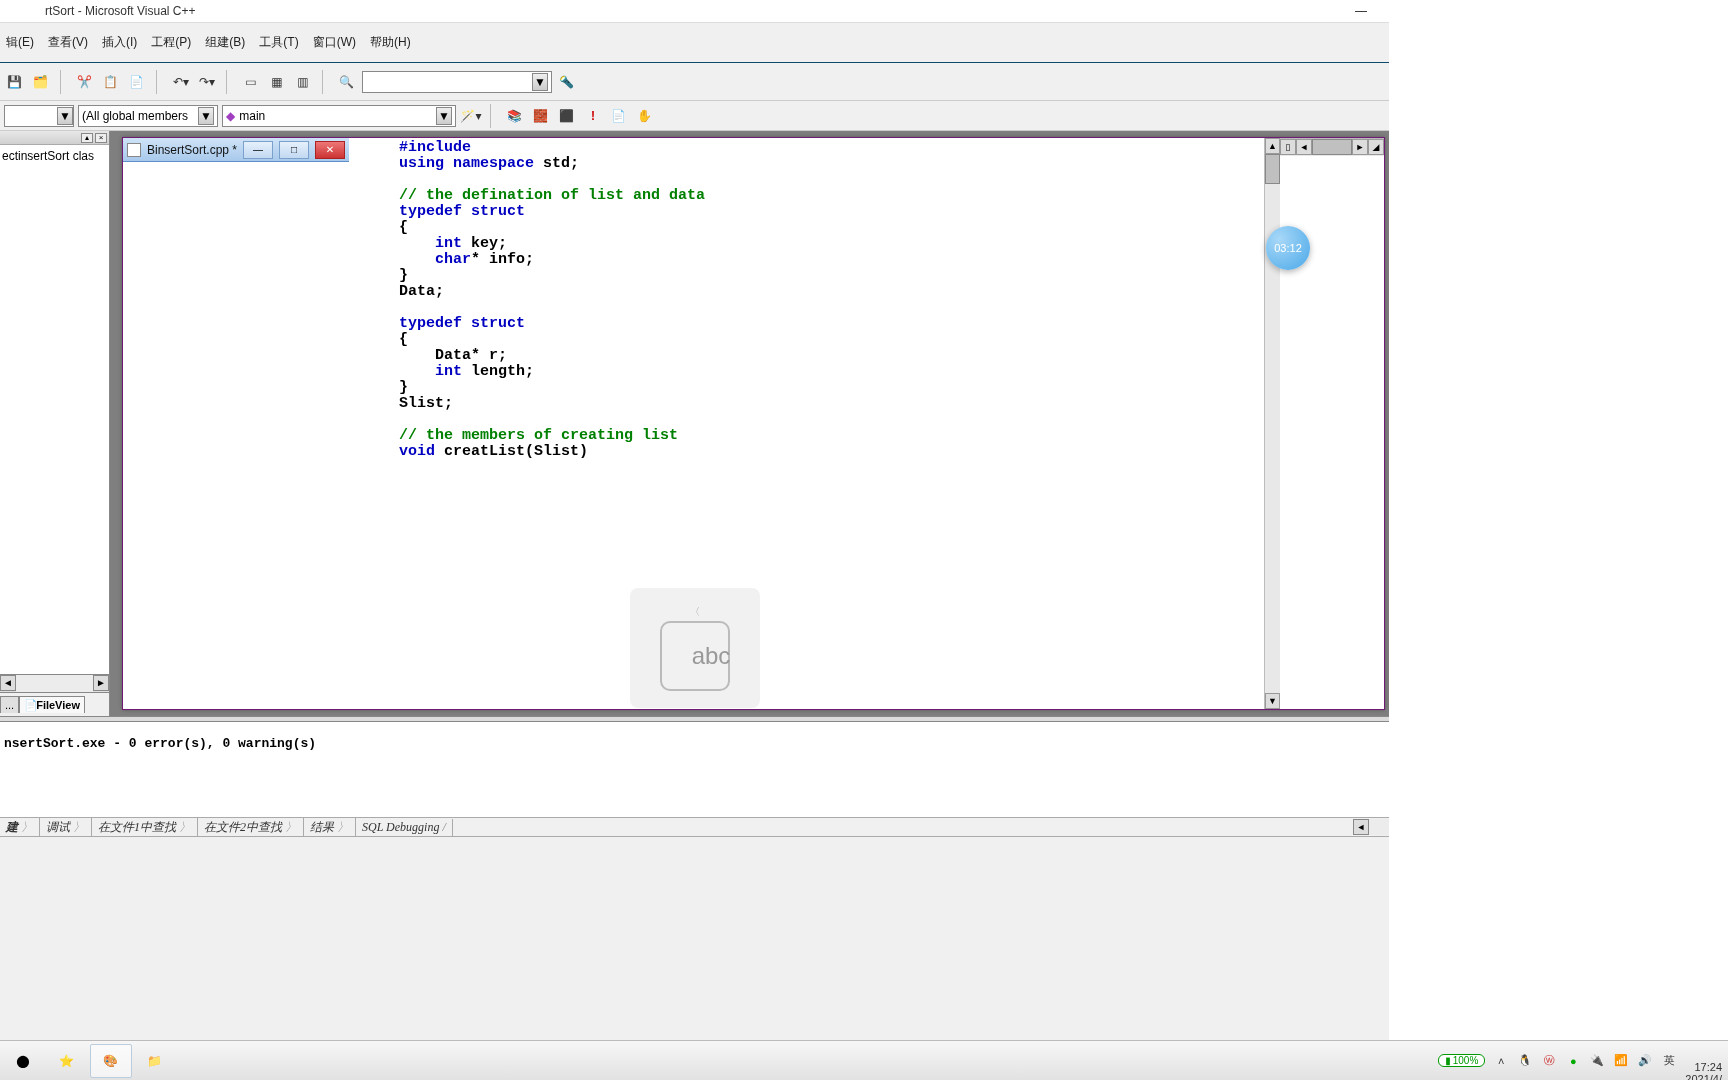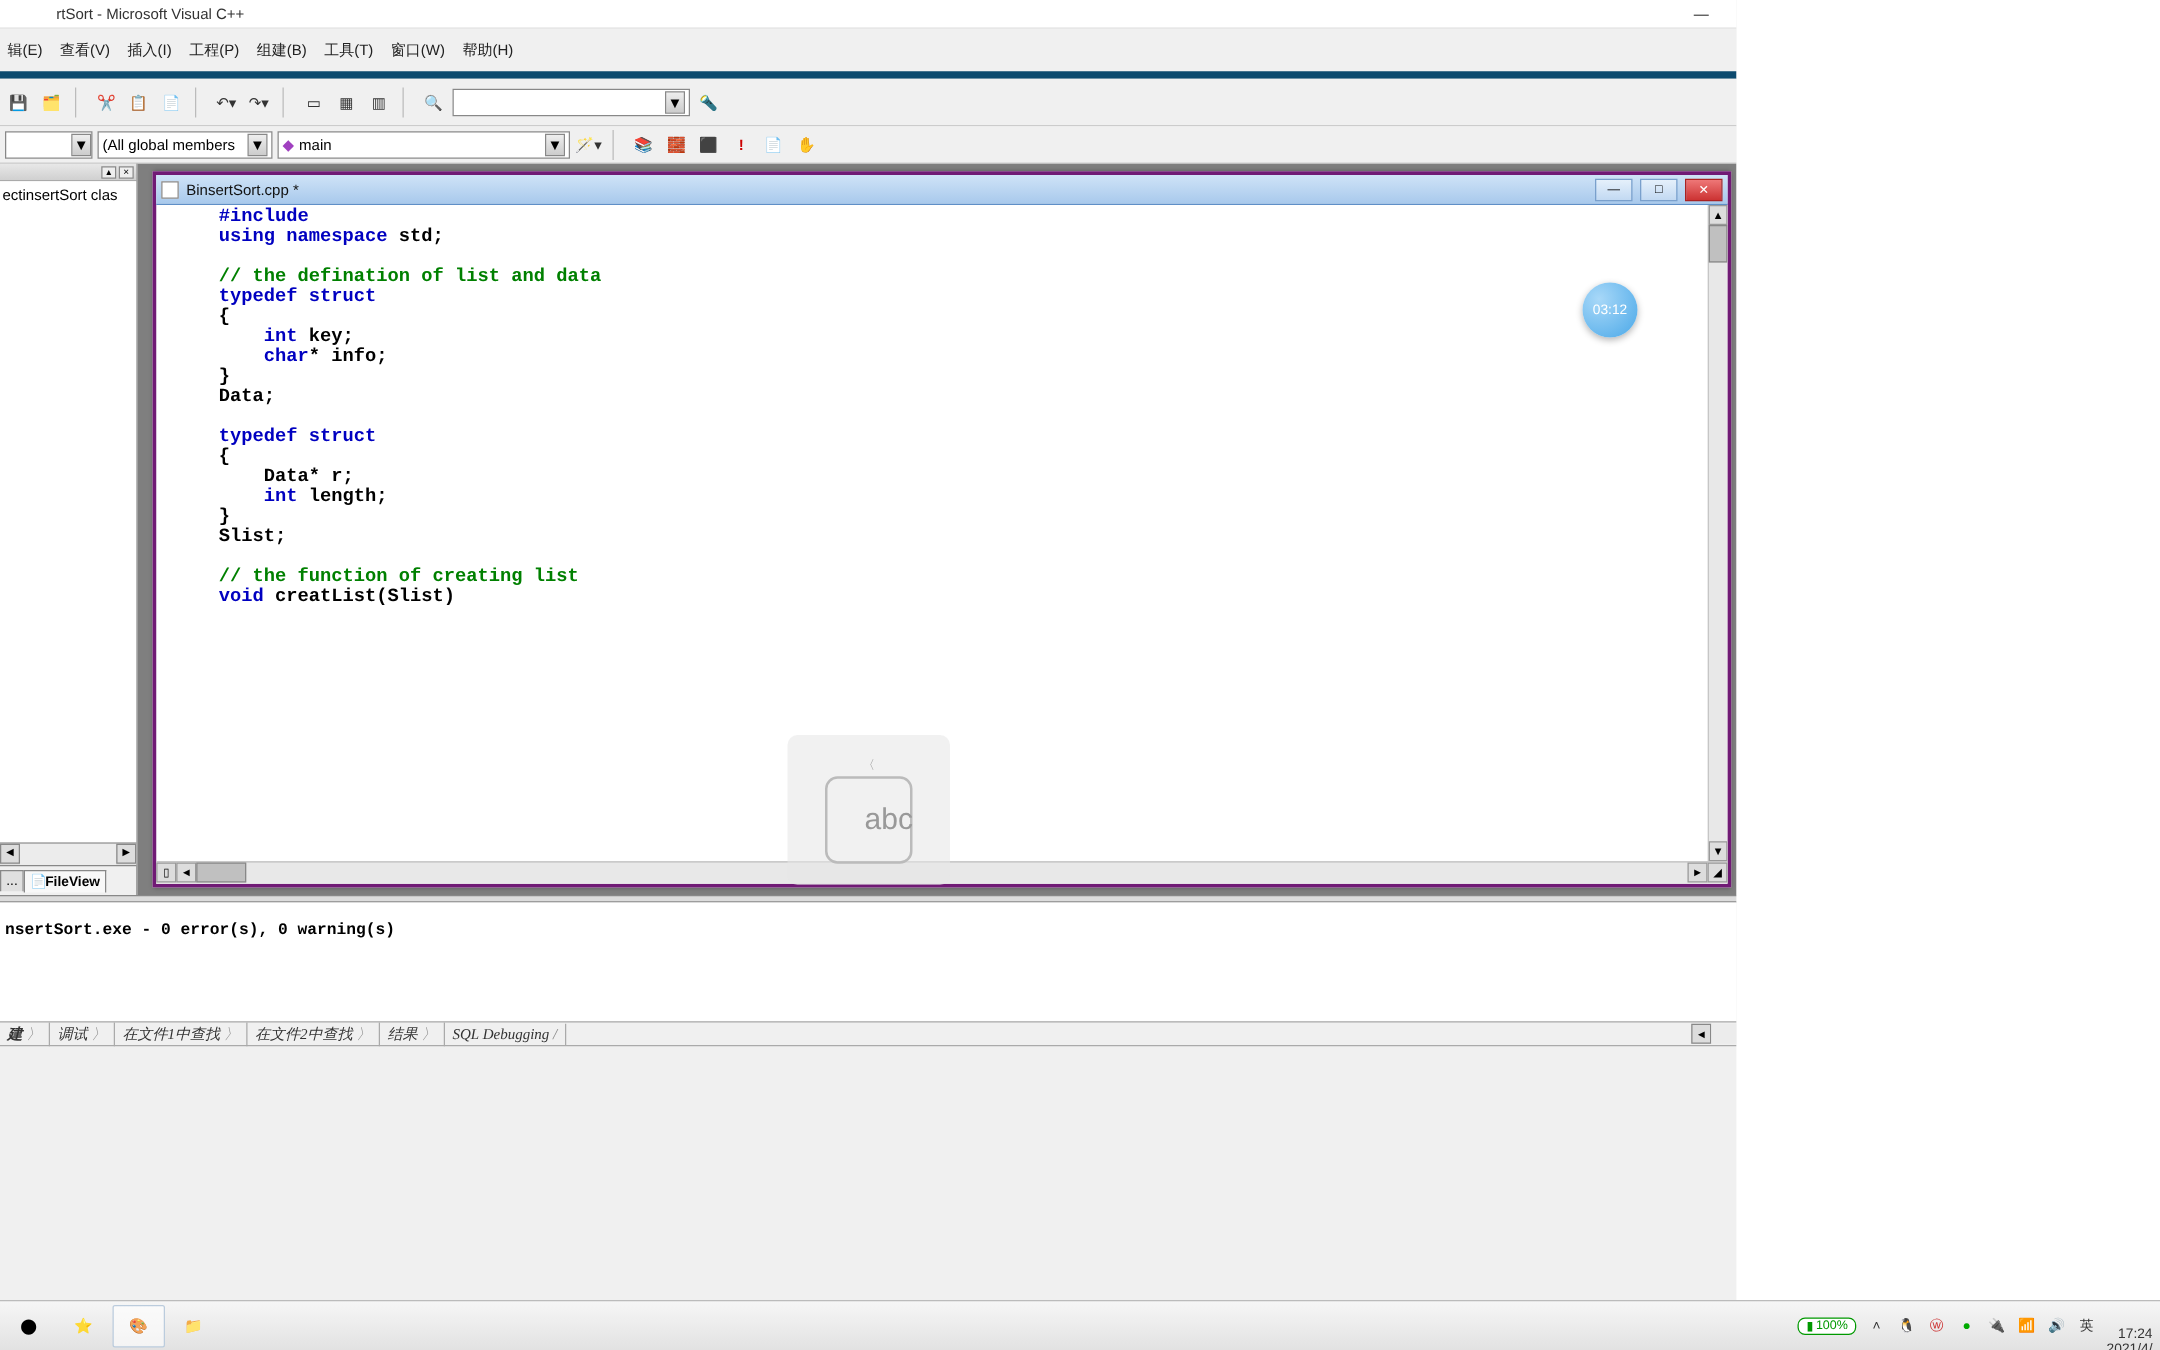--- a/index.html
+++ b/index.html
@@ -18,21 +18,21 @@
   display: flex;
   align-items: center;
   padding-left: 2px;
 }
 .title-text { flex: 1; color: #333; font-size: 12px; margin-left: 43px; }
 .win-controls { display: flex; gap: 18px; margin-right: 10px; }
 .win-btn { width: 36px; text-align: center; color: #222; cursor: default; }
 .menu-bar {
   height: 40px;
   background: #f0f0f0;
-  border-bottom: 6px solid #0c4a6e;
+  border-bottom: 1px solid #0c4a6e;
   display: flex;
   align-items: center;
   gap: 6px;
   padding-left: 2px;
 }
 .menu-item { padding: 2px 4px; color: #222; cursor: default; }
 
 .toolbar {
   height: 38px;
   background: #f0f0f0;
@@ -118,23 +118,23 @@
 .left-tab.active { background: #f8f8f8; font-weight: bold; }
 .fileview-icon { width: 10px; height: 10px; display:inline-block; margin-right:2px; }
 .left-scroll { height: 18px; display: flex; background:#e0e0e0; border-top:1px solid #888; }
 .left-scroll .sb-btn { width:16px; border:1px solid #888; background:#ddd; text-align:center; font-size:10px; }
 .left-scroll .sb-track { flex:1; background:#ececec; }
 
 .editor-window {
   flex: 1;
   margin: 6px 4px 6px 12px;
   background: #fff;
-  border: 3px solid #701a75;
-  display: flex;
-  flex-direction: column;
+  border: 1px solid #701a75;
+  display: flex;
+  flex-direction: row;
   box-shadow: 0 0 4px rgba(0,0,0,0.3);
 }
 .editor-title {
   height: 24px;
   background: linear-gradient(#cfe3f7,#a8c9ec);
   border-bottom: 1px solid #5f8fc7;
   display: flex;
   align-items: center;
   padding: 0 4px;
   gap: 6px;
@@ -406,21 +406,21 @@
 }
 Data;
 
 <span class="kw">typedef struct</span>
 {
     Data* r;
     <span class="kw">int</span> length;
 }
 Slist;
 
-<span class="cm">// the function of creating list</span>
+<span class="cm">// the members of creating list</span>
 <span class="kw">void</span> creatList(Slist)
 </iodstream></div>
         <div class="vscroll">
           <span class="sb-btn">▲</span>
           <span class="sb-thumb"></span>
           <span class="sb-gap"></span>
           <span class="sb-btn">▼</span>
         </div>
       </div>
       <div class="hscroll-row">

